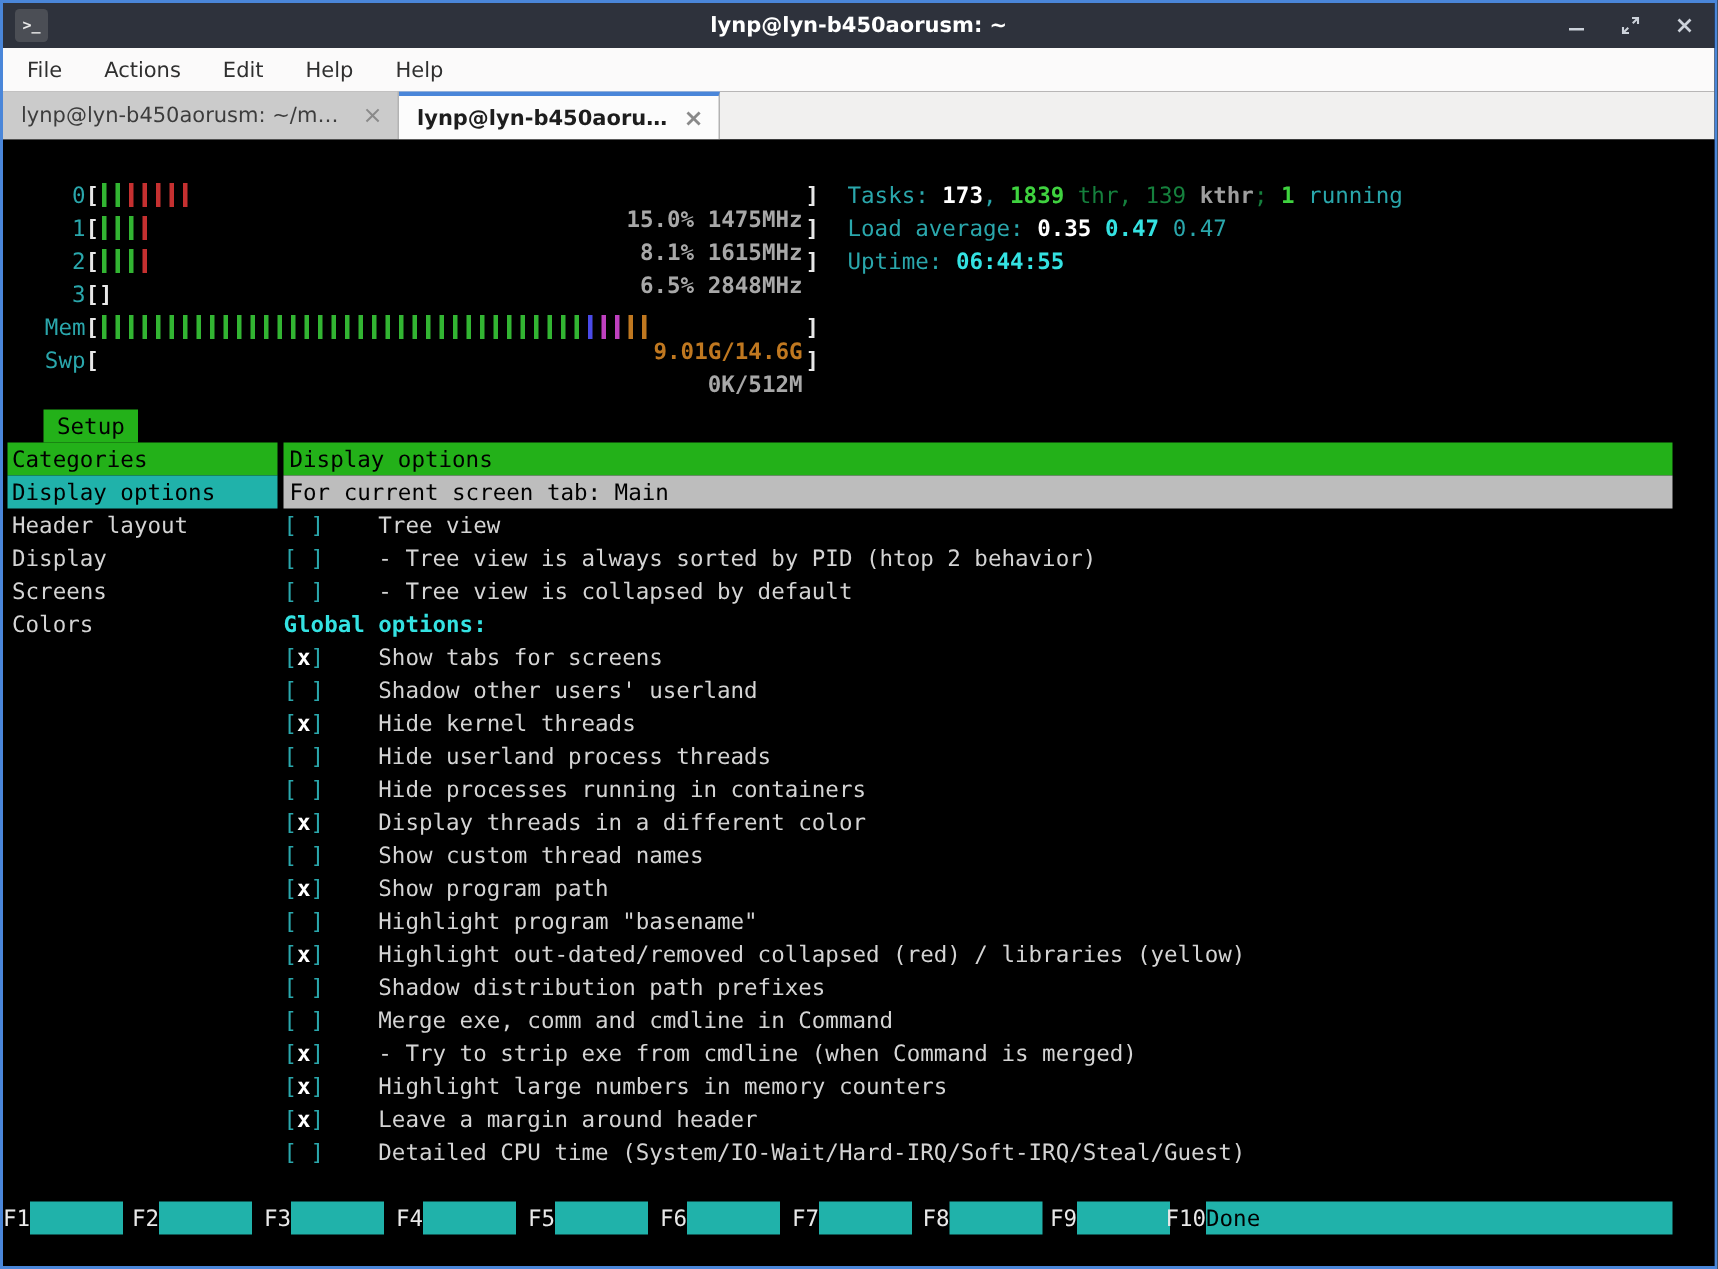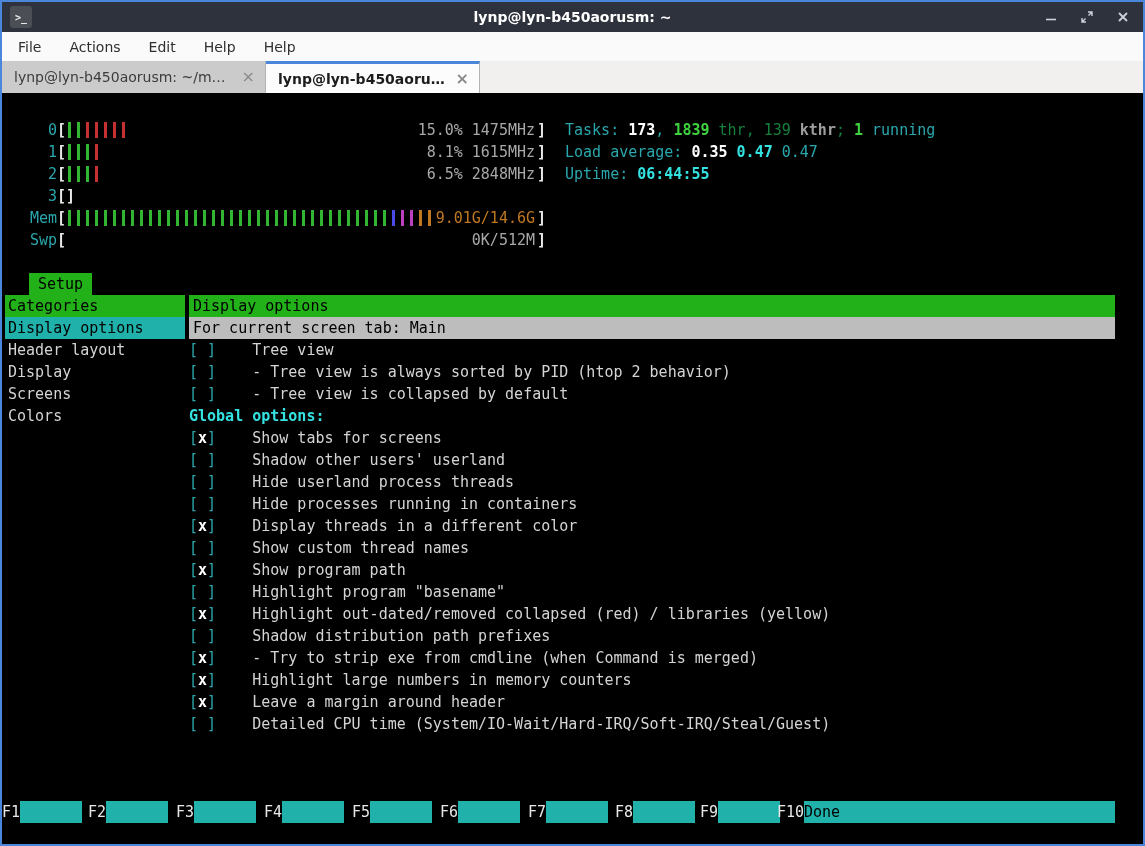--- a/index.html
+++ b/index.html
@@ -40,21 +40,21 @@
   .m-label{display:inline-block;width:45px;text-align:right;color:var(--text-teal,#2aa7ac);}
   .m-brk{color:#e8e8e8;font-weight:bold;}
   .m-area{display:inline-block;width:471px;height:22px;position:relative;vertical-align:top;}
   .tick{display:inline-block;width:3px;height:16px;margin:3px 6px 3px 0;vertical-align:top;}
   .tick.green{background:var(--bar-green,#32b532);}
   .tick.red{background:var(--bar-red,#c53030);}
   .tick.blue{background:var(--bar-blue,#4a4ae8);}
   .tick.magenta{background:var(--bar-magenta,#bf40bf);}
   .tick.orange{background:var(--bar-orange,#c07820);}
   .m-ticks{position:absolute;left:2px;top:0;white-space:nowrap;}
-  .m-val{position:absolute;right:2px;top:0;font-weight:normal;color:#a8a8a8;}
+  .m-val{position:absolute;right:2px;top:16px;font-weight:bold;color:#a8a8a8;}
   .m-val.orange{color:var(--bar-orange,#c07820);}
   
   .c-teal{color:var(--text-teal,#2aa7ac);}
   .c-whiteb{color:#ffffff;font-weight:bold;}
   .c-greenb{color:var(--text-green-bright,#3fd23f);font-weight:bold;}
   .c-gray{color:#15803d;}
   .c-grayb{color:#9e9e9e;font-weight:bold;}
   .c-cyanb{color:var(--text-cyan-bright,#34e2e2);font-weight:bold;}
   
   .setup-tab{position:absolute;left:27px;top:180px;height:22px;line-height:22px;
@@ -152,28 +152,30 @@
       </div>
     <div class="opt-panel" id="opt-panel">
         <div class="opt-header">Display options</div>
         <div class="opt-sub">For current screen tab: Main</div>
         <div class="opt-row"><span class="cb">[</span><span class="cb-mark"> </span><span class="cb">]</span><span>    </span><span class="opt-label">Tree view</span></div>
         <div class="opt-row"><span class="cb">[</span><span class="cb-mark"> </span><span class="cb">]</span><span>    </span><span class="opt-label">- Tree view is always sorted by PID (htop 2 behavior)</span></div>
         <div class="opt-row"><span class="cb">[</span><span class="cb-mark"> </span><span class="cb">]</span><span>    </span><span class="opt-label">- Tree view is collapsed by default</span></div>
         <div class="opt-row"><span class="opt-section">Global options:</span></div>
         <div class="opt-row"><span class="cb">[</span><span class="cb-mark">x</span><span class="cb">]</span><span>    </span><span class="opt-label">Show tabs for screens</span></div>
         <div class="opt-row"><span class="cb">[</span><span class="cb-mark"> </span><span class="cb">]</span><span>    </span><span class="opt-label">Shadow other users' userland</span></div>
+        <div class="opt-row"><span class="cb">[</span><span class="cb-mark">x</span><span class="cb">]</span><span>    </span><span class="opt-label">Hide kernel threads</span></div>
         <div class="opt-row"><span class="cb">[</span><span class="cb-mark"> </span><span class="cb">]</span><span>    </span><span class="opt-label">Hide userland process threads</span></div>
         <div class="opt-row"><span class="cb">[</span><span class="cb-mark"> </span><span class="cb">]</span><span>    </span><span class="opt-label">Hide processes running in containers</span></div>
         <div class="opt-row"><span class="cb">[</span><span class="cb-mark">x</span><span class="cb">]</span><span>    </span><span class="opt-label">Display threads in a different color</span></div>
         <div class="opt-row"><span class="cb">[</span><span class="cb-mark"> </span><span class="cb">]</span><span>    </span><span class="opt-label">Show custom thread names</span></div>
         <div class="opt-row"><span class="cb">[</span><span class="cb-mark">x</span><span class="cb">]</span><span>    </span><span class="opt-label">Show program path</span></div>
         <div class="opt-row"><span class="cb">[</span><span class="cb-mark"> </span><span class="cb">]</span><span>    </span><span class="opt-label">Highlight program "basename"</span></div>
         <div class="opt-row"><span class="cb">[</span><span class="cb-mark">x</span><span class="cb">]</span><span>    </span><span class="opt-label">Highlight out-dated/removed collapsed (red) / libraries (yellow)</span></div>
         <div class="opt-row"><span class="cb">[</span><span class="cb-mark"> </span><span class="cb">]</span><span>    </span><span class="opt-label">Shadow distribution path prefixes</span></div>
+        <div class="opt-row"><span class="cb">[</span><span class="cb-mark"> </span><span class="cb">]</span><span>    </span><span class="opt-label">Merge exe, comm and cmdline in Command</span></div>
         <div class="opt-row"><span class="cb">[</span><span class="cb-mark">x</span><span class="cb">]</span><span>    </span><span class="opt-label">- Try to strip exe from cmdline (when Command is merged)</span></div>
         <div class="opt-row"><span class="cb">[</span><span class="cb-mark">x</span><span class="cb">]</span><span>    </span><span class="opt-label">Highlight large numbers in memory counters</span></div>
         <div class="opt-row"><span class="cb">[</span><span class="cb-mark">x</span><span class="cb">]</span><span>    </span><span class="opt-label">Leave a margin around header</span></div>
         <div class="opt-row"><span class="cb">[</span><span class="cb-mark"> </span><span class="cb">]</span><span>    </span><span class="opt-label">Detailed CPU time (System/IO-Wait/Hard-IRQ/Soft-IRQ/Steal/Guest)</span></div>
       </div>
     <div class="fnbar" id="fnbar">
         <span class="fn-key" style="left: 0px;">F1</span>
         <div class="fn-block" style="left: 18px; width: 62px;"></div>
         <span class="fn-key" style="left: 86px;">F2</span>
         <div class="fn-block" style="left: 104px; width: 62px;"></div>

